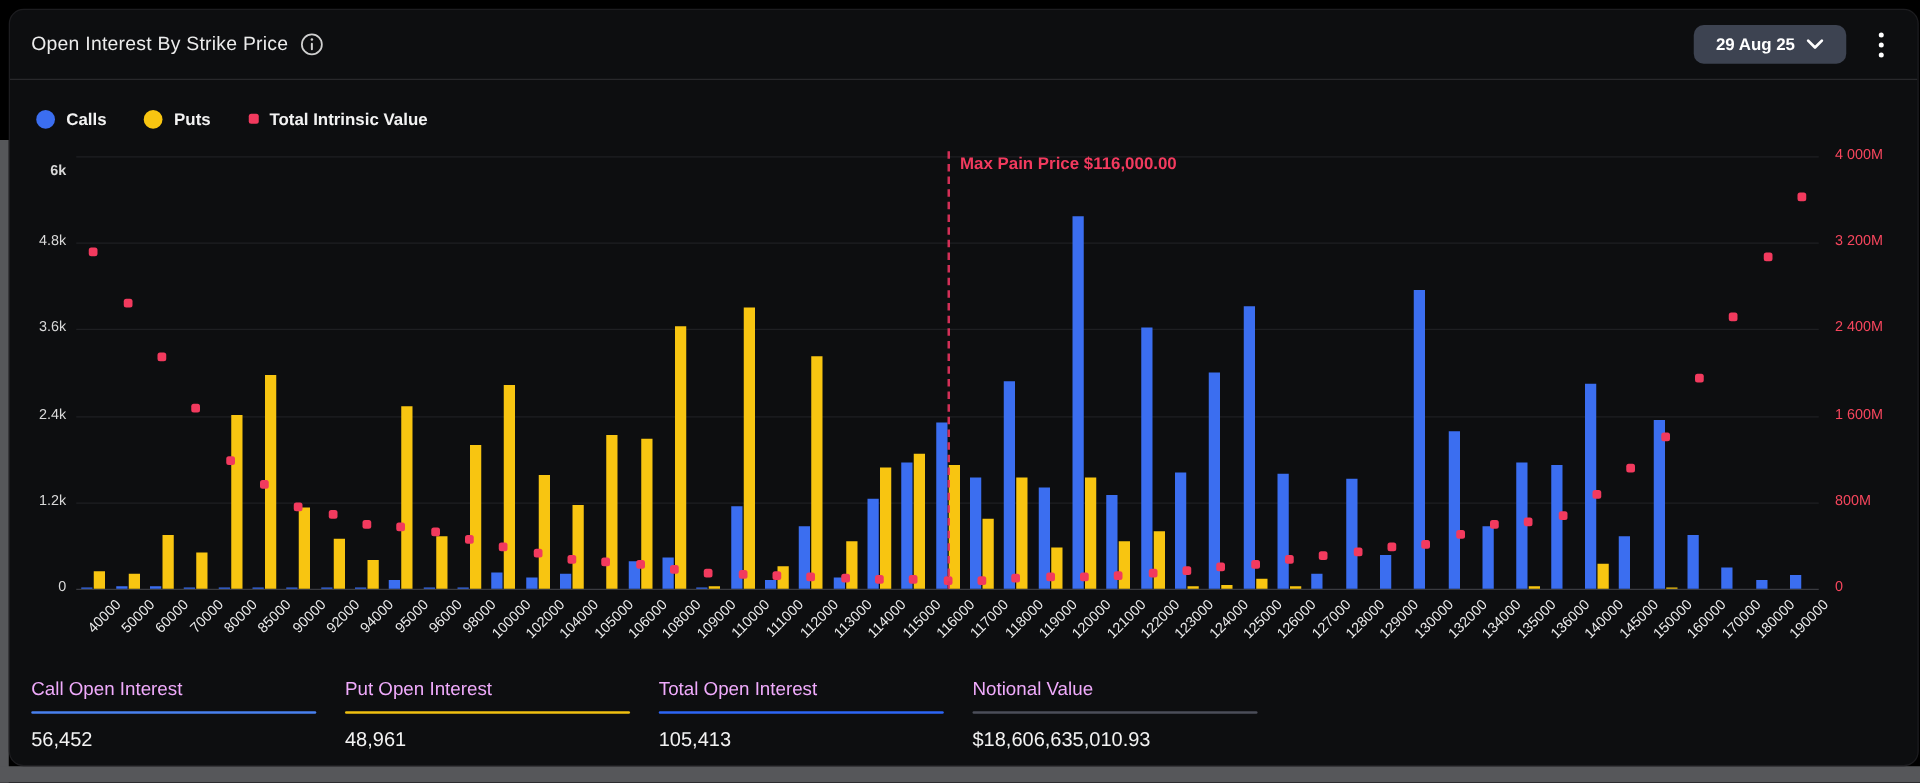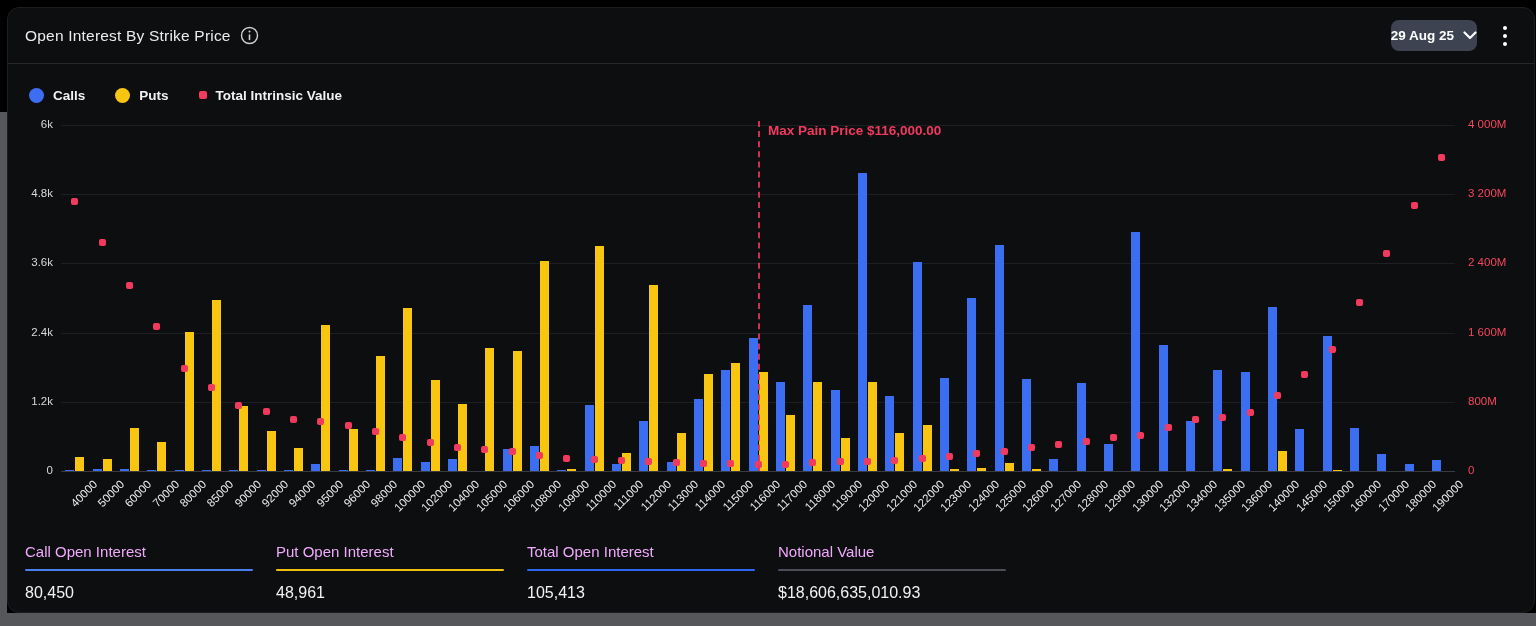--- a/index.html
+++ b/index.html
@@ -8,21 +8,21 @@
   .strip-left{left:0;top:112px;bottom:0;width:7px;}
   .strip-bottom{left:0;right:0;bottom:0;height:13px;}
   .card{position:absolute;left:7px;top:7px;right:1px;bottom:13px;background:#0d0e10;
     border:1px solid #1d1d20;border-radius:12px;overflow:hidden;}
   
   .hdr{position:absolute;left:0;right:0;top:0;height:55px;display:flex;align-items:center;padding:0 17px;}
   .hdr-title{color:#ececec;font-size:15.5px;font-weight:500;letter-spacing:.2px;}
   .info-ic{margin-left:9px;display:flex;align-items:center;}
   .hdr-spacer{flex:1;}
   .date-btn{display:flex;align-items:center;gap:9px;background:#3d4351;color:#fff;
-    font-size:13.5px;font-weight:700;border:none;border-radius:8px;padding:8px 0;cursor:pointer;}
+    font-size:13.5px;font-weight:700;border:none;border-radius:8px;padding:8px 18px;cursor:pointer;}
   .kebab{display:flex;flex-direction:column;gap:4px;margin-left:22px;margin-right:6px;padding:4px;cursor:pointer;background:none;border:none;}
   .kebab i{width:4px;height:4px;border-radius:50%;background:#fff;display:block;}
   .divider{position:absolute;left:0;right:0;top:55px;height:1px;background:#28282b;}
   
   .legend{position:absolute;left:21px;top:72px;height:30px;display:flex;align-items:center;gap:30px;}
   .litem{display:flex;align-items:center;gap:9px;cursor:pointer;}
   .litem .lbl{color:#f2f2f2;font-size:13.5px;font-weight:700;}
   .mk-circle{width:15px;height:15px;border-radius:50%;}
   .mk-square{width:8px;height:8px;border-radius:2px;}
   
@@ -235,21 +235,21 @@
         <div class="bar" style="left: 1288.83px; width: 9px; height: 43.25px; background: rgb(59, 110, 240);"></div>
         <div class="tivdot" style="left: 1294.83px; top: 173.825px; background: rgb(242, 58, 94);"></div>
         <div class="bar" style="left: 1316.17px; width: 9px; height: 16.7233px; background: rgb(59, 110, 240);"></div>
         <div class="tivdot" style="left: 1322.17px; top: 125.385px; background: rgb(242, 58, 94);"></div>
         <div class="bar" style="left: 1343.5px; width: 9px; height: 6.92px; background: rgb(59, 110, 240);"></div>
         <div class="tivdot" style="left: 1349.5px; top: 76.945px; background: rgb(242, 58, 94);"></div>
         <div class="bar" style="left: 1370.83px; width: 9px; height: 10.9567px; background: rgb(59, 110, 240);"></div>
         <div class="tivdot" style="left: 1376.83px; top: 28.505px; background: rgb(242, 58, 94);"></div>
       </div>
     <div id="axes">
-        <div class="ylab" style="top: 7px;">6k</div>
+        <div class="ylab" style="top: 20px; font-weight: bold;">6k</div>
         <div class="yrlab" style="left: 1460px; top: 7px;">4 000M</div>
         <div class="ylab" style="top: 76.2px;">4.8k</div>
         <div class="yrlab" style="left: 1460px; top: 76.2px;">3 200M</div>
         <div class="ylab" style="top: 145.4px;">3.6k</div>
         <div class="yrlab" style="left: 1460px; top: 145.4px;">2 400M</div>
         <div class="ylab" style="top: 214.6px;">2.4k</div>
         <div class="yrlab" style="left: 1460px; top: 214.6px;">1 600M</div>
         <div class="ylab" style="top: 283.8px;">1.2k</div>
         <div class="yrlab" style="left: 1460px; top: 283.8px;">800M</div>
         <div class="ylab" style="top: 353px;">0</div>
@@ -307,21 +307,21 @@
         <div class="xlab" style="left: 1449.33px; top: 367px;">190000</div>
         <div class="mp-line" style="left: 750px; top: 10px; height: 350px;"></div>
         <div class="mp-label" style="left: 760px; top: 12px;">Max Pain Price $116,000.00</div>
       </div>
   </div>
 
   <div class="stats" id="stats">
     <div class="stat">
       <div class="slabel">Call Open Interest</div>
       <div class="sline" style="background: rgb(72, 128, 238);"></div>
-      <div class="svalue">80,450</div>
+      <div class="svalue">56,452</div>
     </div>
     <div class="stat">
       <div class="slabel">Put Open Interest</div>
       <div class="sline" style="background: rgb(240, 192, 16);"></div>
       <div class="svalue">48,961</div>
     </div>
     <div class="stat">
       <div class="slabel">Total Open Interest</div>
       <div class="sline" style="background: rgb(45, 101, 245);"></div>
       <div class="svalue">105,413</div>

